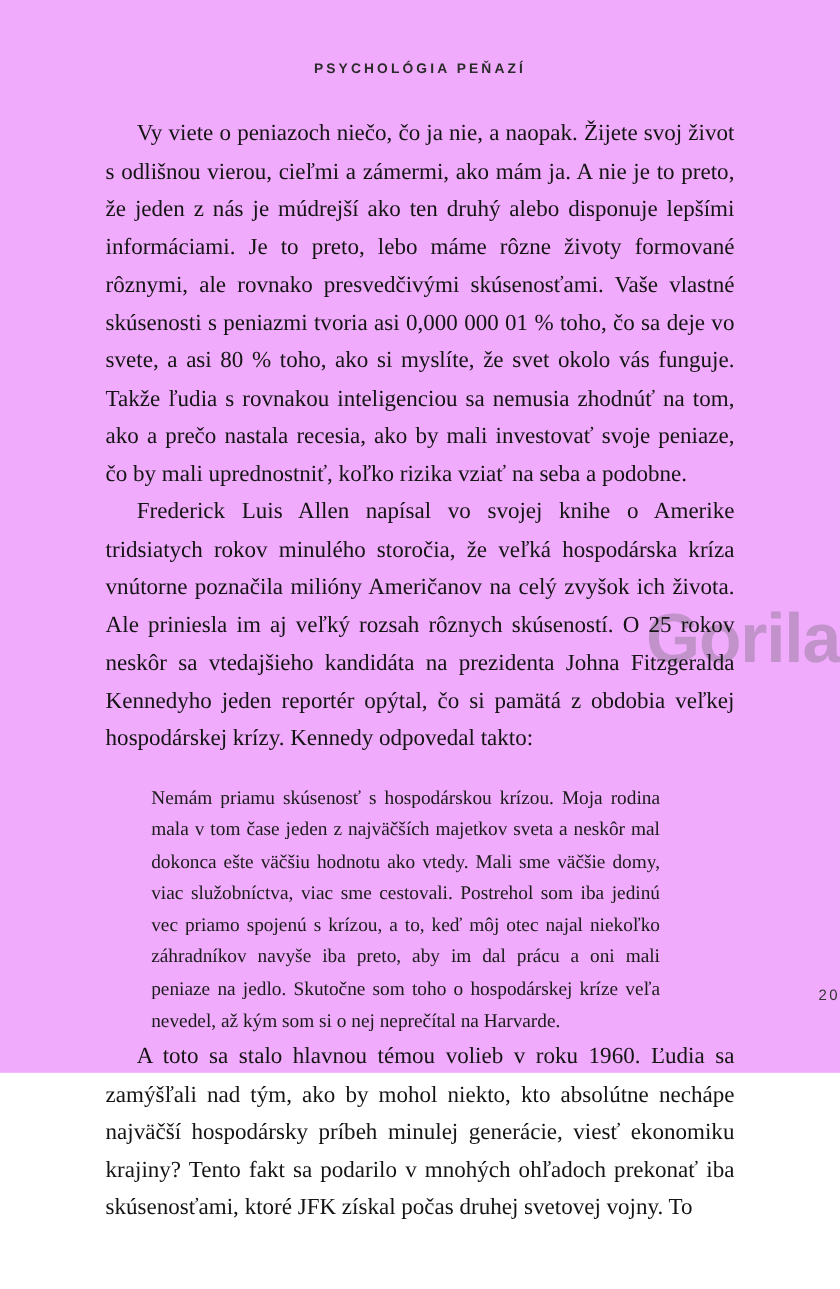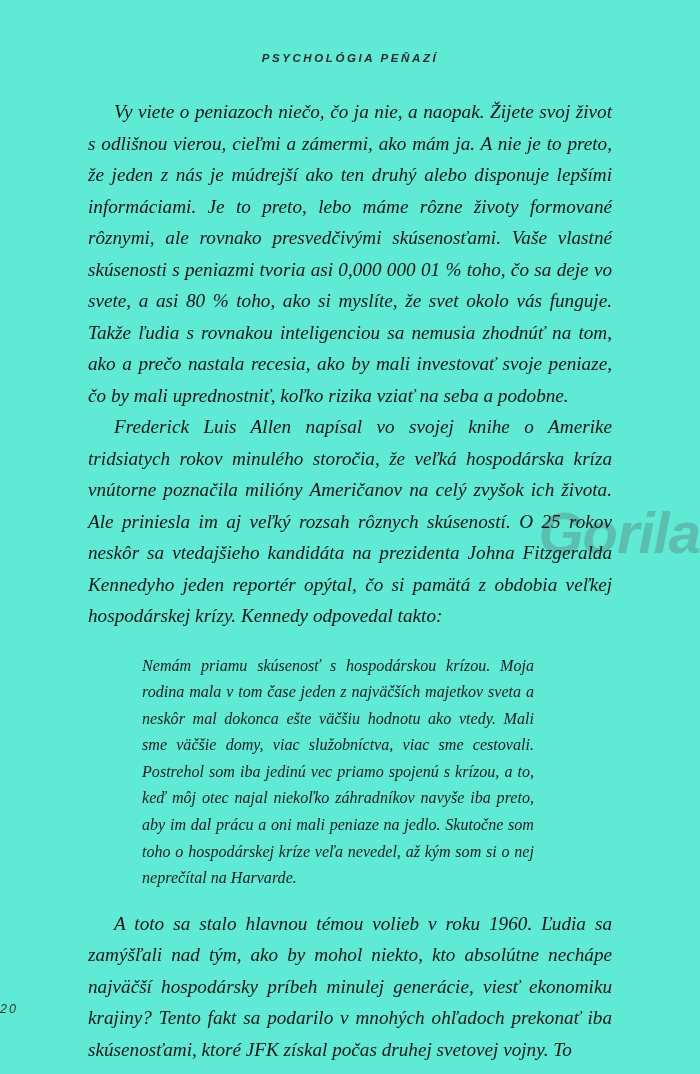--- a/index.html
+++ b/index.html
@@ -12,23 +12,22 @@
     height: 1074px;
     position: relative;
     font-family: "Liberation Serif", serif;
     color: #1a1a1a;
     overflow: hidden;
   }
   .page {
     position: absolute;
     inset: 0;
     width: 700px;
-    height: 1074px;
-    background: #5eead4;
-    font-style: italic;
+    height: 894px;
+    background: #f0abfc;
   }
   .running-head {
     position: absolute;
     top: 52px;
     left: 0;
     right: 0;
     text-align: center;
     font-family: "Liberation Sans", sans-serif;
     font-size: 11.5px;
     letter-spacing: 2.6px;
@@ -53,35 +52,35 @@
   p.para.indent {
     text-indent: 26px;
   }
   .quote {
     margin: 21px 0 0 0;
     padding: 0 0 0 38px;
     width: 462px;
     box-sizing: border-box;
   }
   .quote p {
-    margin: 16px;
+    margin: 0;
     font-size: 16.1px;
     line-height: 26.6px;
     text-align: justify;
     color: #1b1b1b;
   }
   .after-quote {
     margin-top: 22px;
   }
   .folio {
     position: absolute;
     bottom: 58px;
     left: 0;
     right: 0;
-    text-align: left;
+    text-align: right;
     font-family: "Liberation Sans", sans-serif;
     font-size: 12.5px;
     letter-spacing: 2px;
     color: #333;
   }
   
   .watermark {
     position: absolute;
     top: 504px;
     left: 0;

